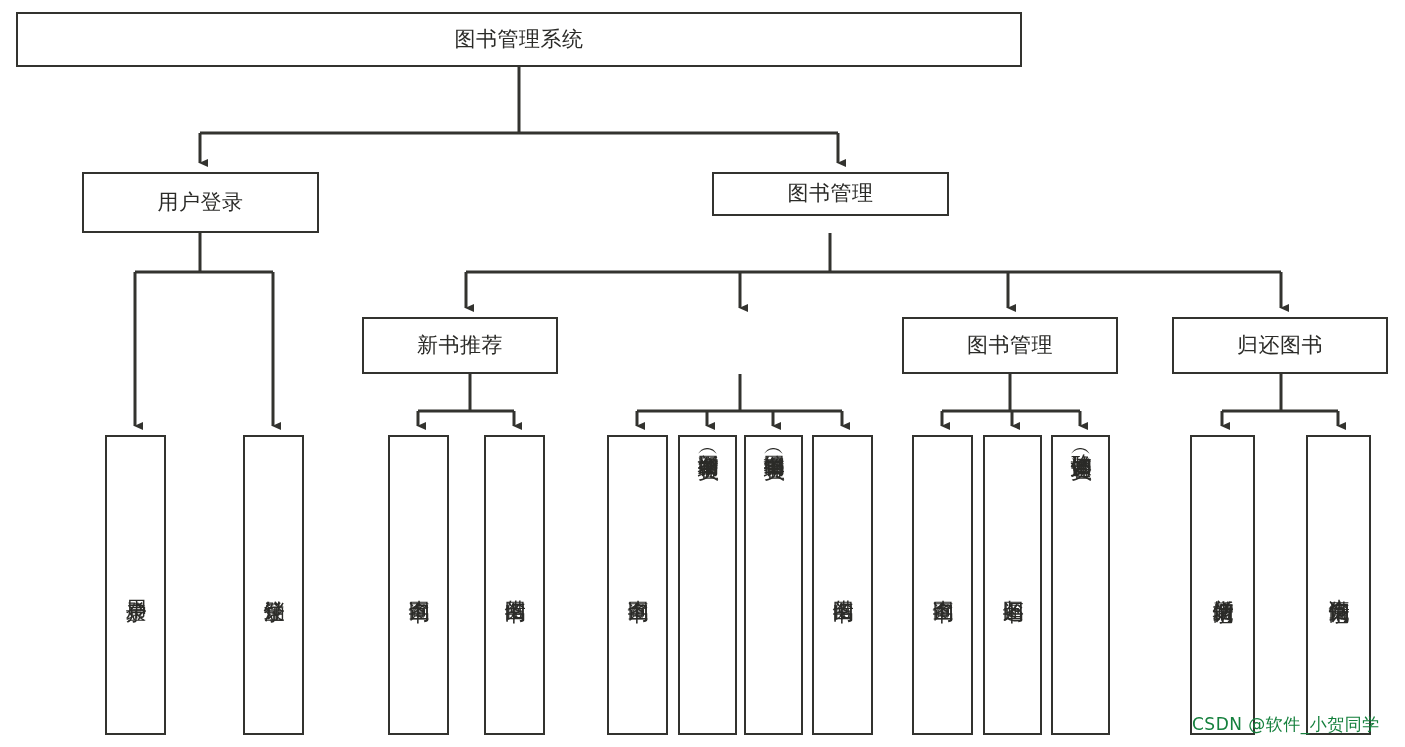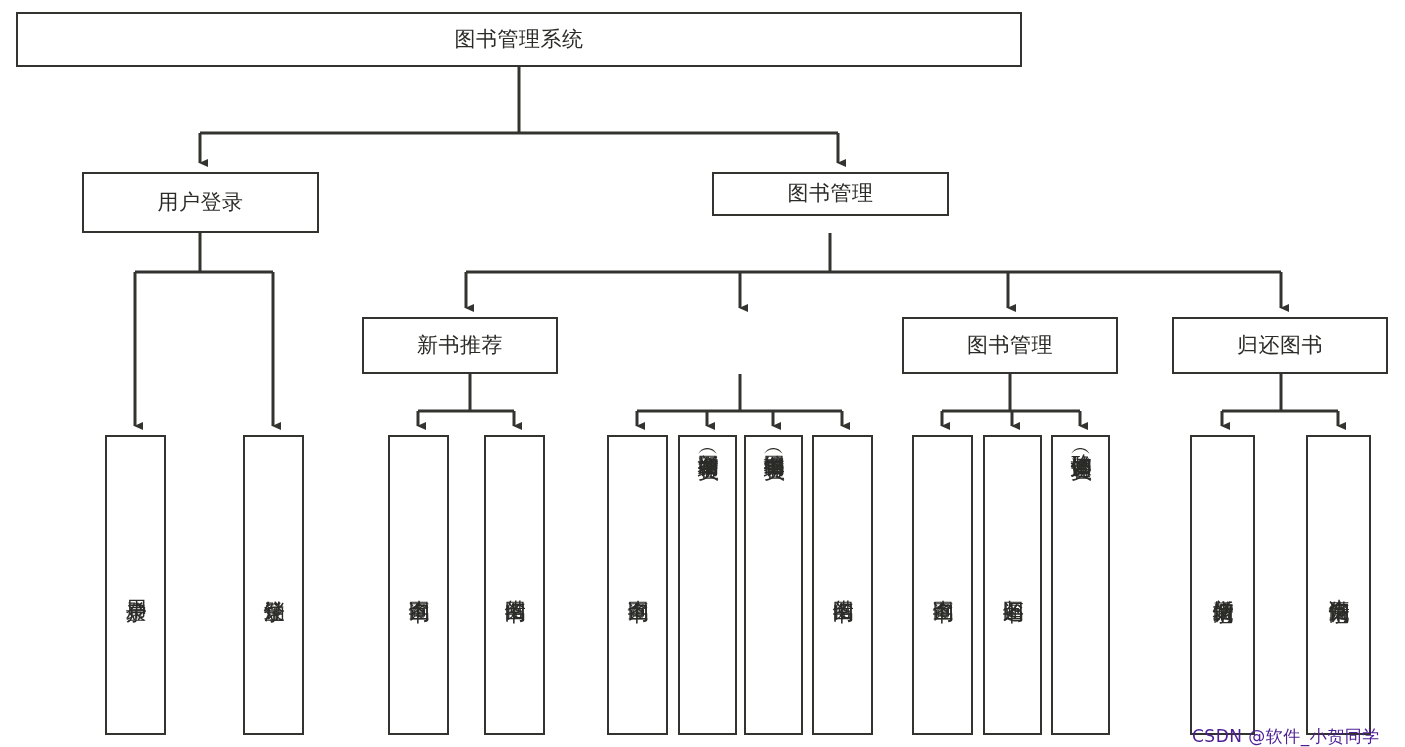--- a/index.html
+++ b/index.html
@@ -55,25 +55,24 @@
     white-space: nowrap;
   }
   .node.v.centered {
     align-items: center;
   }
   #watermark {
     position: absolute;
     left: 1192px;
     top: 713px;
     font-size: 17px;
-    color: #4c1d95;
+    color: #15803d;
     letter-spacing: 0.5px;
     white-space: nowrap;
     user-select: none;
-    margin-top: 12px;
   }
 </style>
 </head>
 <body>
 
 <div id="canvas">
 
   <svg id="edges" viewBox="0 0 1405 747" xmlns="http://www.w3.org/2000/svg">
     <defs>
       <marker id="arrowhead" markerWidth="9" markerHeight="9" refX="4" refY="8" orient="auto" markerUnits="userSpaceOnUse">

